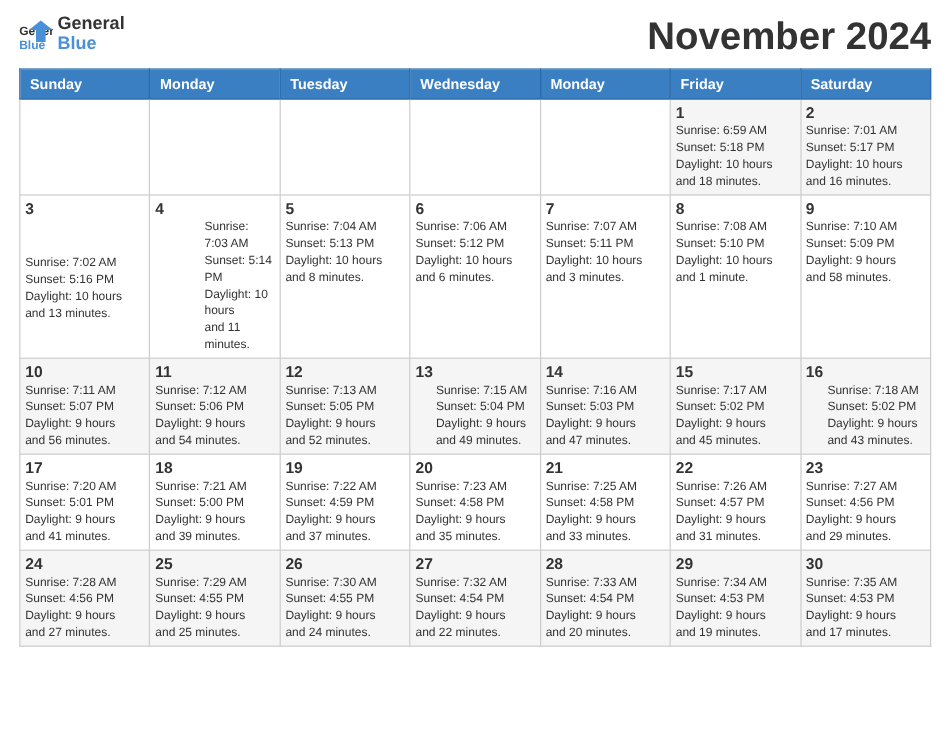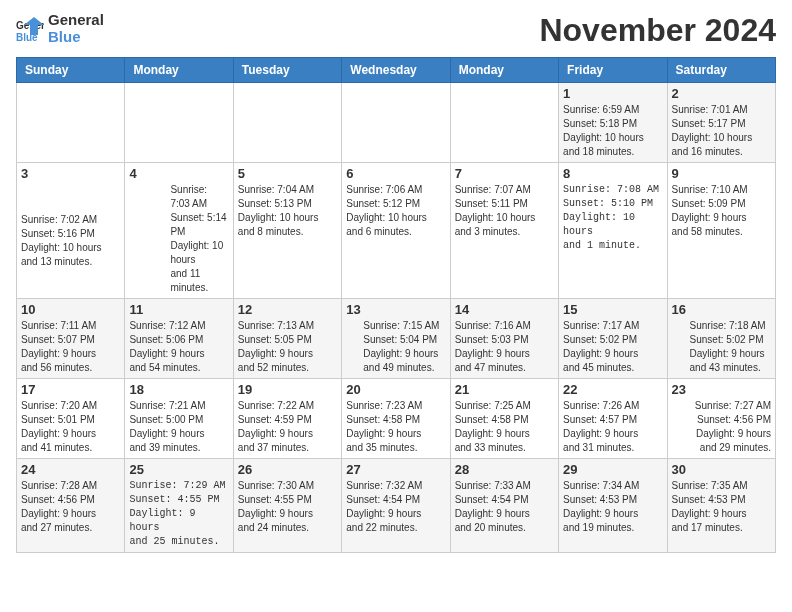--- a/index.html
+++ b/index.html
@@ -169,21 +169,21 @@
           </td>
           <td>
             <span class="day-num">7</span>
             <div class="day-info" style="white-space: pre-line;">Sunrise: 7:07 AM
 Sunset: 5:11 PM
 Daylight: 10 hours
 and 3 minutes.</div>
           </td>
           <td>
             <span class="day-num">8</span>
-            <div class="day-info" style="white-space: pre-line; font-family: Liberation Mono, monospace;">Sunrise: 7:08 AM
+            <div class="day-info" style="white-space: pre-line;">Sunrise: 7:08 AM
 Sunset: 5:10 PM
 Daylight: 10 hours
 and 1 minute.</div>
           </td>
           <td>
             <span class="day-num">9</span>
             <div class="day-info" style="white-space: pre-line;">Sunrise: 7:10 AM
 Sunset: 5:09 PM
 Daylight: 9 hours
 and 58 minutes.</div>
@@ -278,37 +278,37 @@
           </td>
           <td>
             <span class="day-num">22</span>
             <div class="day-info" style="white-space: pre-line;">Sunrise: 7:26 AM
 Sunset: 4:57 PM
 Daylight: 9 hours
 and 31 minutes.</div>
           </td>
           <td>
             <span class="day-num">23</span>
-            <div class="day-info" style="white-space: pre-line; text-align: right;">Sunrise: 7:27 AM
+            <div class="day-info" style="white-space: pre-line;">Sunrise: 7:27 AM
 Sunset: 4:56 PM
 Daylight: 9 hours
 and 29 minutes.</div>
           </td>
         </tr>
         <tr>
           <td>
             <span class="day-num">24</span>
             <div class="day-info" style="white-space: pre-line;">Sunrise: 7:28 AM
 Sunset: 4:56 PM
 Daylight: 9 hours
 and 27 minutes.</div>
           </td>
           <td>
             <span class="day-num">25</span>
-            <div class="day-info" style="white-space: pre-line; font-family: Liberation Mono, monospace;">Sunrise: 7:29 AM
+            <div class="day-info" style="white-space: pre-line;">Sunrise: 7:29 AM
 Sunset: 4:55 PM
 Daylight: 9 hours
 and 25 minutes.</div>
           </td>
           <td>
             <span class="day-num">26</span>
             <div class="day-info" style="white-space: pre-line;">Sunrise: 7:30 AM
 Sunset: 4:55 PM
 Daylight: 9 hours
 and 24 minutes.</div>

